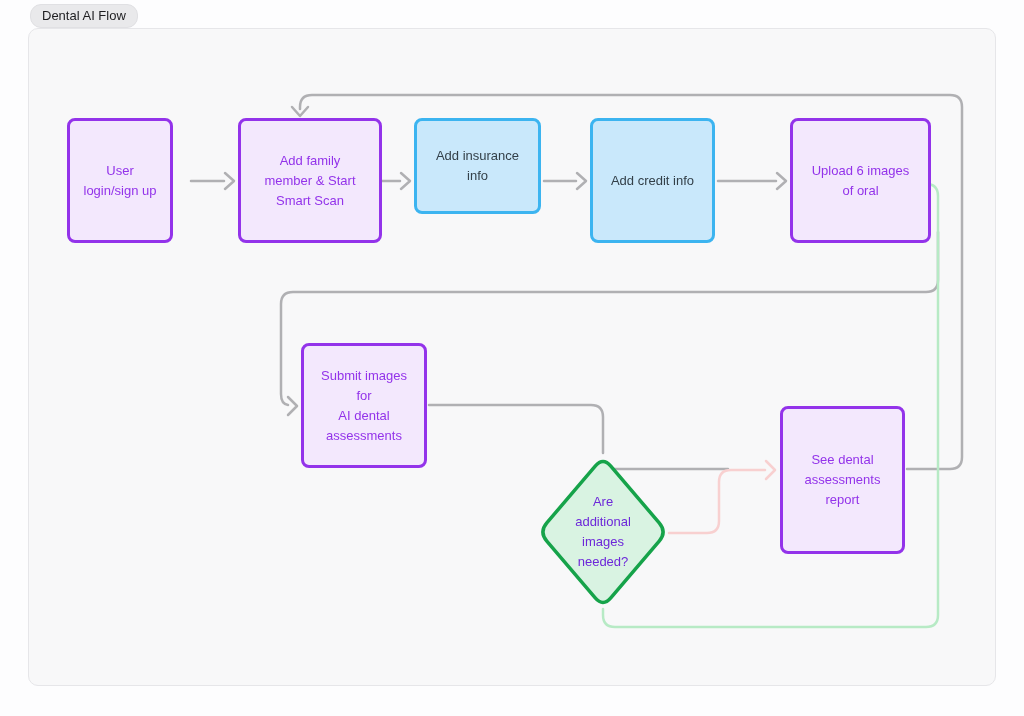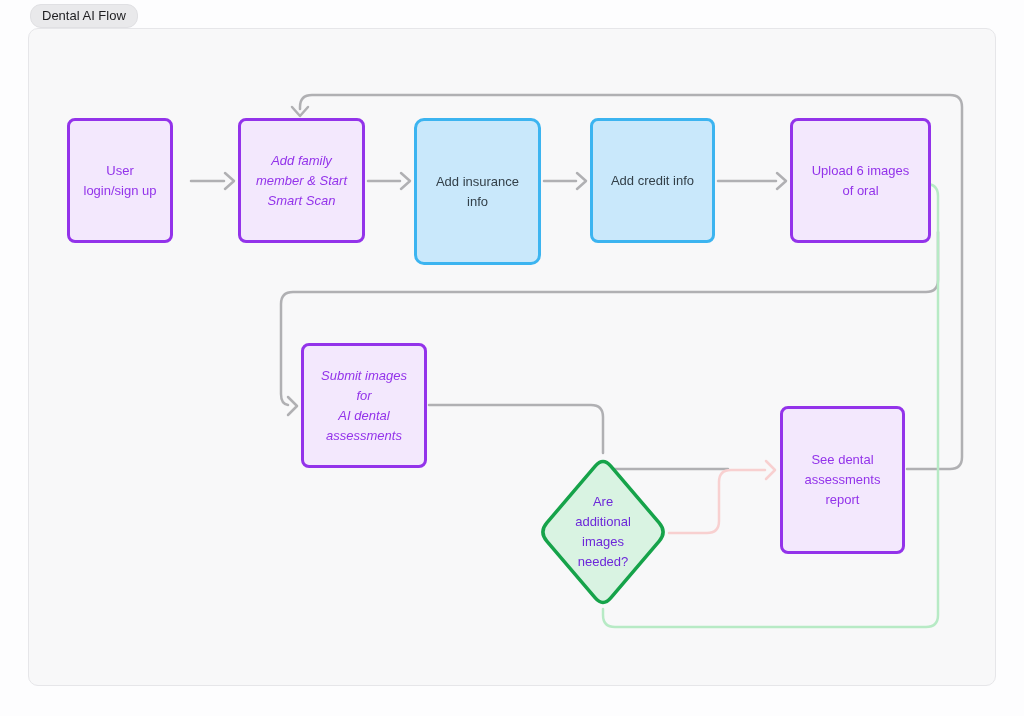--- a/index.html
+++ b/index.html
@@ -91,32 +91,32 @@
   <g>
     <path class="ln lgreen" d="M603,609 V615 Q603,627 615,627 H926 Q938,627 938,615 V196 Q938,184 926,184 H925"></path>
     <path class="ln lgreen" d="M927,174 L918,183 L927,192"></path>
   </g>
 
   <path class="diamond-shape" d="M610.8,466.1 L659.2,522.9 Q667,532 659.2,541.1 L610.8,597.9 Q603,607 595.2,597.9 L546.8,541.1 Q539,532 546.8,522.9 L595.2,466.1 Q603,457 610.8,466.1 Z"></path>
 </svg>
 
 <div class="node purple" style="left:67px;top:118px;width:106px;height:125px;">User login/sign up</div>
 
-<div class="node purple" style="left:238px;top:118px;width:127px;height:125px;font-style:italic;">Add family
+<div class="node purple" style="left:238px;top:118px;width:144px;height:125px;">Add family
 member &amp; Start
 Smart Scan</div>
 
-<div class="node blue" style="left:414px;top:118px;width:127px;height:147px;border-radius:10px;">Add insurance info</div>
+<div class="node blue" style="left:414px;top:118px;width:127px;height:96px;">Add insurance info</div>
 
 <div class="node blue" style="left:590px;top:118px;width:125px;height:125px;">Add credit info</div>
 
 <div class="node purple" style="left:790px;top:118px;width:141px;height:125px;">Upload 6 images
 of oral</div>
 
-<div class="node purple" style="left:301px;top:343px;width:126px;height:125px;font-style:italic;">Submit images for
+<div class="node purple" style="left:301px;top:343px;width:126px;height:125px;">Submit images for
 AI dental
 assessments</div>
 
 <div class="diamond-label">Are
 additional
 images
 needed?</div>
 
 <div class="node purple" style="left:780px;top:406px;width:125px;height:148px;">See dental
 assessments

